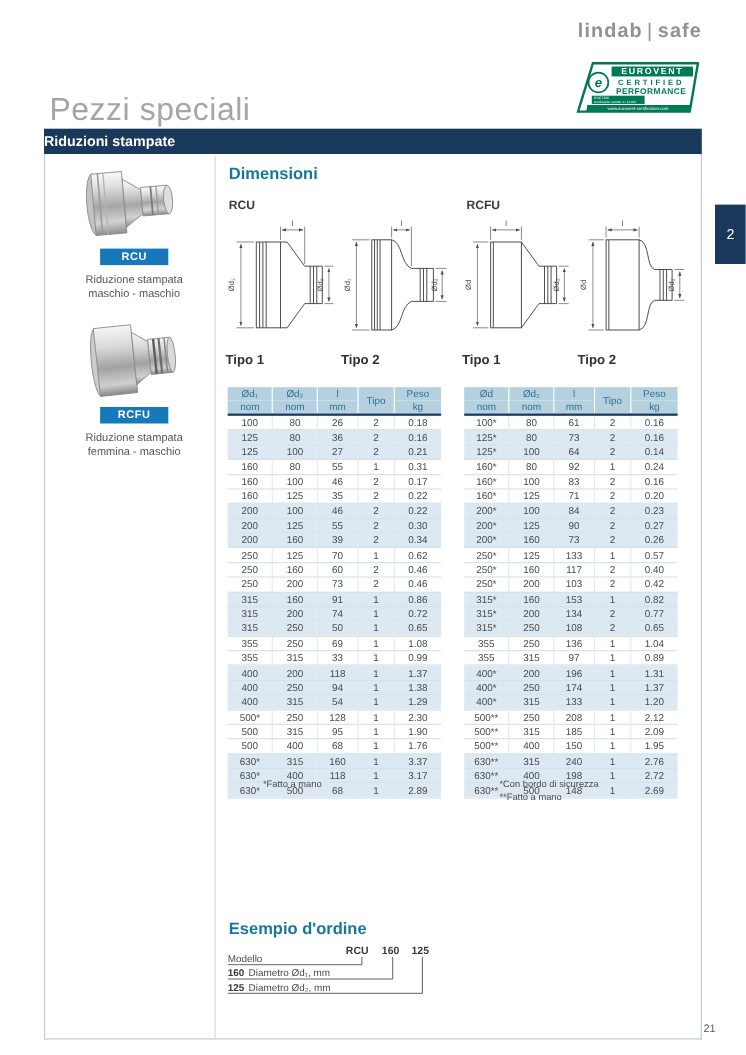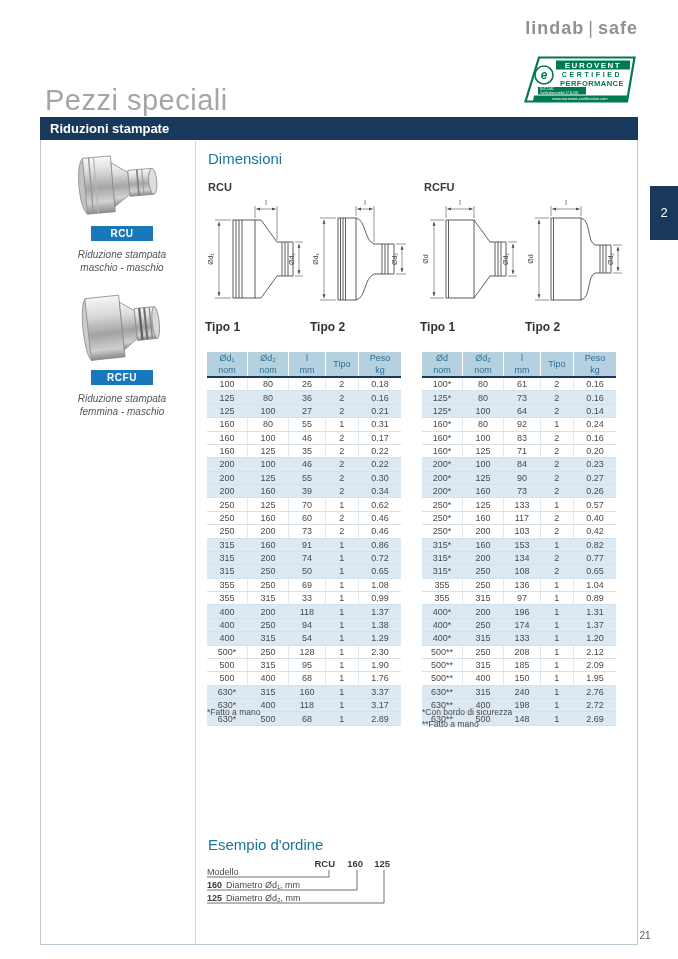--- a/index.html
+++ b/index.html
@@ -6,52 +6,52 @@
   html,body { background:#fff; }
   body { width:678px; height:959px; font-family:"Liberation Sans","DejaVu Sans",sans-serif; position:relative; overflow:hidden; }
   .abs { position:absolute; }
 
   .wordmark { top:18px; right:40px; font-size:18px; font-weight:bold; color:#8f9194; letter-spacing:1px;text-align:right; }
   .wordmark .sep { font-weight:normal; padding:0 4px; color:#8f9194; }
 
   .page-title { top:52px; left:45px; font-size:29px; font-weight:normal; color:#a3a5a8; letter-spacing:0.5px;margin-top:32px; }
 
   .section-bar { top:117px; left:40px; width:598px; height:23px; background:#18395b; color:#fff;
-                 font-size:13px; font-weight:bold; line-height:23px; padding-left:10px; }
+                 font-size:13px; font-weight:bold; line-height:23px; padding-left:0; }
 
   .content-box { top:140px; left:40px; width:598px; height:805px; border:1px solid #bac9d2; border-top:none; background:#fff; }
   .v-divider { top:141px; left:195px; width:1px; height:803px; background:#ccd8de; }
 
   .side-tab { top:186px; left:650px; width:28px; height:54px; background:#18395b; color:#fff;
               font-size:13px; text-align:center; line-height:54px; }
   .page-number { top:930px; left:630px; width:30px; text-align:center; font-size:10px; color:#58595b; }
 
   .prod-badge { width:62px; height:15px; background:#1878bc; color:#fff; font-size:10px; font-weight:bold;
                 text-align:center; line-height:15px; letter-spacing:0.5px; }
-  .prod-caption { width:150px; text-align:center; font-size:10px; color:#555; line-height:13px;font-style:italic; }
-
-  .h-teal { font-size:15px; font-weight:normal; color:#16769d; }
+  .prod-caption { width:150px; text-align:center; font-size:10px; color:#555; line-height:13px; }
+
+  .h-teal { font-size:15px; font-weight:bold; color:#16769d; }
   .h-prod { font-size:11px; font-weight:bold; color:#3a3a3a; }
   .tipo-caption { width:100px; text-align:left; font-size:12px; font-weight:bold; color:#333; }
 
   table.dim { border-collapse:collapse; width:194px; table-layout:fixed; }
   table.dim th { background:#b5d1e0; color:#2d6f94; font-size:9px; font-weight:normal;
                  text-align:center; padding:1px 0; border-left:1px solid #fff; }
   table.dim th:first-child { border-left:none; }
   table.dim thead { border-bottom:2px solid #18395b; }
   table.dim td { font-size:9px; color:#4a4a4a; text-align:center; padding:1.2px 0;
                  border-bottom:1px solid #d3e2ec; border-left:1px solid #dfeaf1; }
   table.dim td:first-child { border-left:none; }
   table.dim tr.stripe td { background:#dce9f2; }
   table.dim col.c1,table.dim col.c2 { width:21%; }
   table.dim col.c3 { width:19%; }
   table.dim col.c4 { width:17%; }
   table.dim col.c5 { width:22%; }
 
-  .footnote { font-size:8.5px; color:#4a4a4a; line-height:12px; }
+  .footnote { font-size:8.5px; color:#4a4a4a; line-height:12px;margin-left:32px; }
 
   svg text { font-family:"Liberation Sans","DejaVu Sans",sans-serif; }
   .dimlabel { font-size:7px; fill:#4d4d4d; }
 </style>
 </head>
 <body>
 
 <div class="abs wordmark">
   <span>lindab</span><span class="sep">|</span><span>safe</span>
 </div>

